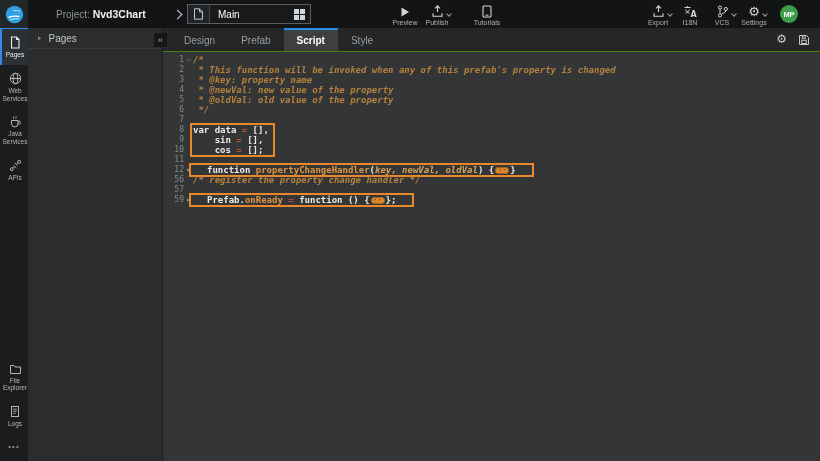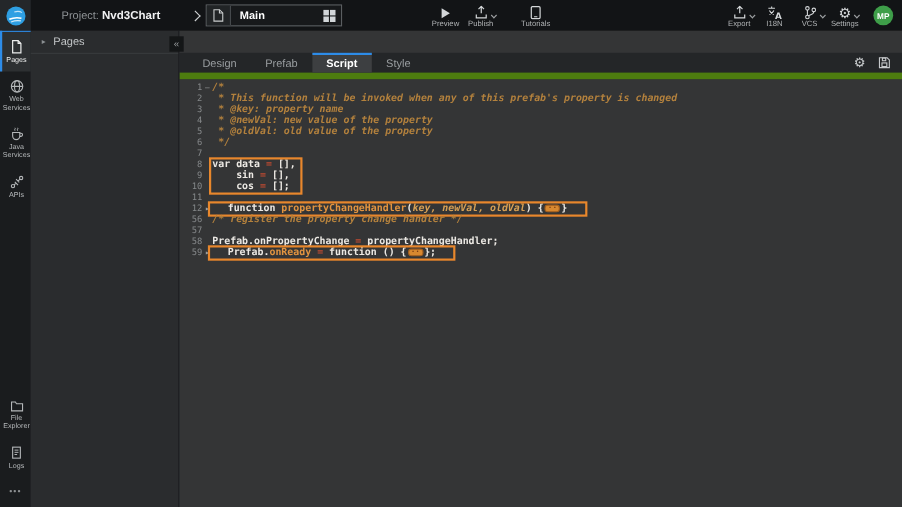--- a/index.html
+++ b/index.html
@@ -11,36 +11,36 @@
   .topbar { height:28px; background:#121416; display:flex; align-items:center; flex:none; }
   .logo-tile { width:28px; height:28px; background:#24272a; display:flex; align-items:center; justify-content:center; cursor:pointer; }
   .project { margin-left:28px; width:118px; font-size:10px; color:#8f9396; white-space:nowrap; }
   .project b { color:#f0f1f2; font-size:10.5px; }
   .sep-chev { width:7px; height:7px; border-right:1.5px solid #cfd2d4; border-top:1.5px solid #cfd2d4;
               transform:rotate(45deg); margin:0 6px 0 0; }
   .page-selector { height:20px; width:124px; border:1px solid #5a5e61; background:#17191b;
                    display:flex; align-items:center; cursor:pointer; }
   .ps-icon { width:22px; height:100%; background:#212426; border-right:1px solid #45494c;
              display:flex; align-items:center; justify-content:center; }
-  .ps-label { flex:1; padding-left:8px; font-size:10px; font-weight:bold; color:#fff; }
+  .ps-label { flex:1; padding-left:8px; font-size:10px; font-weight:normal; color:#fff; }
   .ps-grid { width:22px; height:100%; display:flex; align-items:center; justify-content:center; }
   .grid4 { display:grid; grid-template-columns:5px 5px; grid-gap:1px; }
   .grid4 i { width:5px; height:5px; background:#d2d6d9; }
   .tb-center { display:flex; margin-left:78px; }
   .tb-right { display:flex; margin-left:auto; }
   .tb-item { width:32px; display:flex; flex-direction:column; align-items:center; justify-content:center;
              gap:1px; color:#b7babc; cursor:pointer; padding-top:2px; }
   .tb-item .lbl { font-size:7px; color:#b0b3b5; white-space:nowrap; }
   .tb-item .ic { height:13px; display:flex; align-items:flex-end; position:relative; color:#d3d6d8; }
   .tb-item .chev { position:absolute; right:-7px; bottom:2px; width:4px; height:4px;
                    border-right:1px solid #9da0a2; border-bottom:1px solid #9da0a2; transform:rotate(45deg); }
   .tb-gap { margin-left:18px; }
   .avatar { width:18px; height:18px; border-radius:50%; background:#3e9e49; color:#fff;
             font-size:7.5px; font-weight:bold; display:flex; align-items:center; justify-content:center;
-            margin:0 8px 0 10px; cursor:pointer; }
+            margin:0 22px 0 10px; cursor:pointer; }
   .gear-glyph { font-size:13px; line-height:13px; }
 
   
   .body { flex:1; display:flex; min-height:0; }
 
   
   .iconbar { width:28px; background:#1a1c1e; display:flex; flex-direction:column; flex:none; }
   .ib-item { display:flex; flex-direction:column; align-items:center; gap:2px; padding:7px 0 6px;
              color:#b4b7b9; font-size:6.5px; line-height:1.2; text-align:center;
              border-left:2px solid transparent; cursor:pointer; }
@@ -52,21 +52,21 @@
   .panel { width:135px; background:#2a2c2e; border-right:1px solid #1d1f21; position:relative; flex:none; }
   .panel-row { height:21px; display:flex; align-items:center; gap:7px; padding-left:10px;
                border-bottom:1px solid #383b3d; color:#c3c6c8; font-size:10px; cursor:pointer; }
   .panel-row .arr { color:#8b8f92; font-size:7px; }
   .collapse-btn { position:absolute; top:5px; right:-5px; width:13px; height:14px; background:#141617;
                   color:#9ea2a4; font-size:9px; display:flex; align-items:center; justify-content:center;
                   cursor:pointer; z-index:3; }
 
   
   .editor { flex:1; display:flex; flex-direction:column; min-width:0; background:#343536; }
-  .tabbar { height:24px; background:#242628; display:flex; align-items:stretch; border-bottom:6px solid #4d7c0f; flex:none;margin-top:20px; }
+  .tabbar { height:24px; background:#242628; display:flex; align-items:stretch; border-bottom:1px solid #4d7c0f; flex:none; }
   .tabs { display:flex; margin-left:8px; }
   .tab { padding:0 13px; display:flex; align-items:center; font-size:10px; color:#9a9ea1;
          border-top:2px solid transparent; cursor:pointer; }
   .tab.active { background:#3d3f41; color:#ffffff; border-top-color:#2d8ce8; font-weight:bold; }
   .tab-actions { margin-left:auto; margin-right:10px; display:flex; align-items:center; gap:11px; color:#c6c9cb; }
   .ta-btn { cursor:pointer; display:flex; align-items:center; }
   .ta-btn .gear-glyph { font-size:12px; }
 
   .code-area { flex:1; position:relative; padding-top:3px; cursor:text;
                font-family:"DejaVu Sans Mono","Liberation Mono",monospace; font-size:9px; }
@@ -358,25 +358,20 @@
               <span class="ln-num">56</span>
               <span class="ln-fold"></span>
               <span class="ln-code"><span class="tok-c">/* register the property change handler */</span></span>
             </div>
             <div class="code-line">
               <span class="ln-num">57</span>
               <span class="ln-fold"></span>
               <span class="ln-code"></span>
             </div>
             <div class="code-line">
-              <span class="ln-num">58</span>
-              <span class="ln-fold"></span>
-              <span class="ln-code"><span class="tok-p">Prefab.onPropertyChange </span><span class="tok-o">=</span><span class="tok-p"> propertyChangeHandler;</span></span>
-            </div>
-            <div class="code-line">
               <span class="ln-num">59</span>
               <span class="ln-fold">▸</span>
               <span class="ln-code hl"><span class="tok-p">Prefab.</span><span class="tok-d">onReady</span><span class="tok-p"> </span><span class="tok-o">=</span><span class="tok-p"> function () {</span><span class="fold-widget">··</span><span class="tok-p">};</span></span>
             </div>
           </div>
         <div class="grpbox"></div>
       </div>
     </main>
 
   </div>

